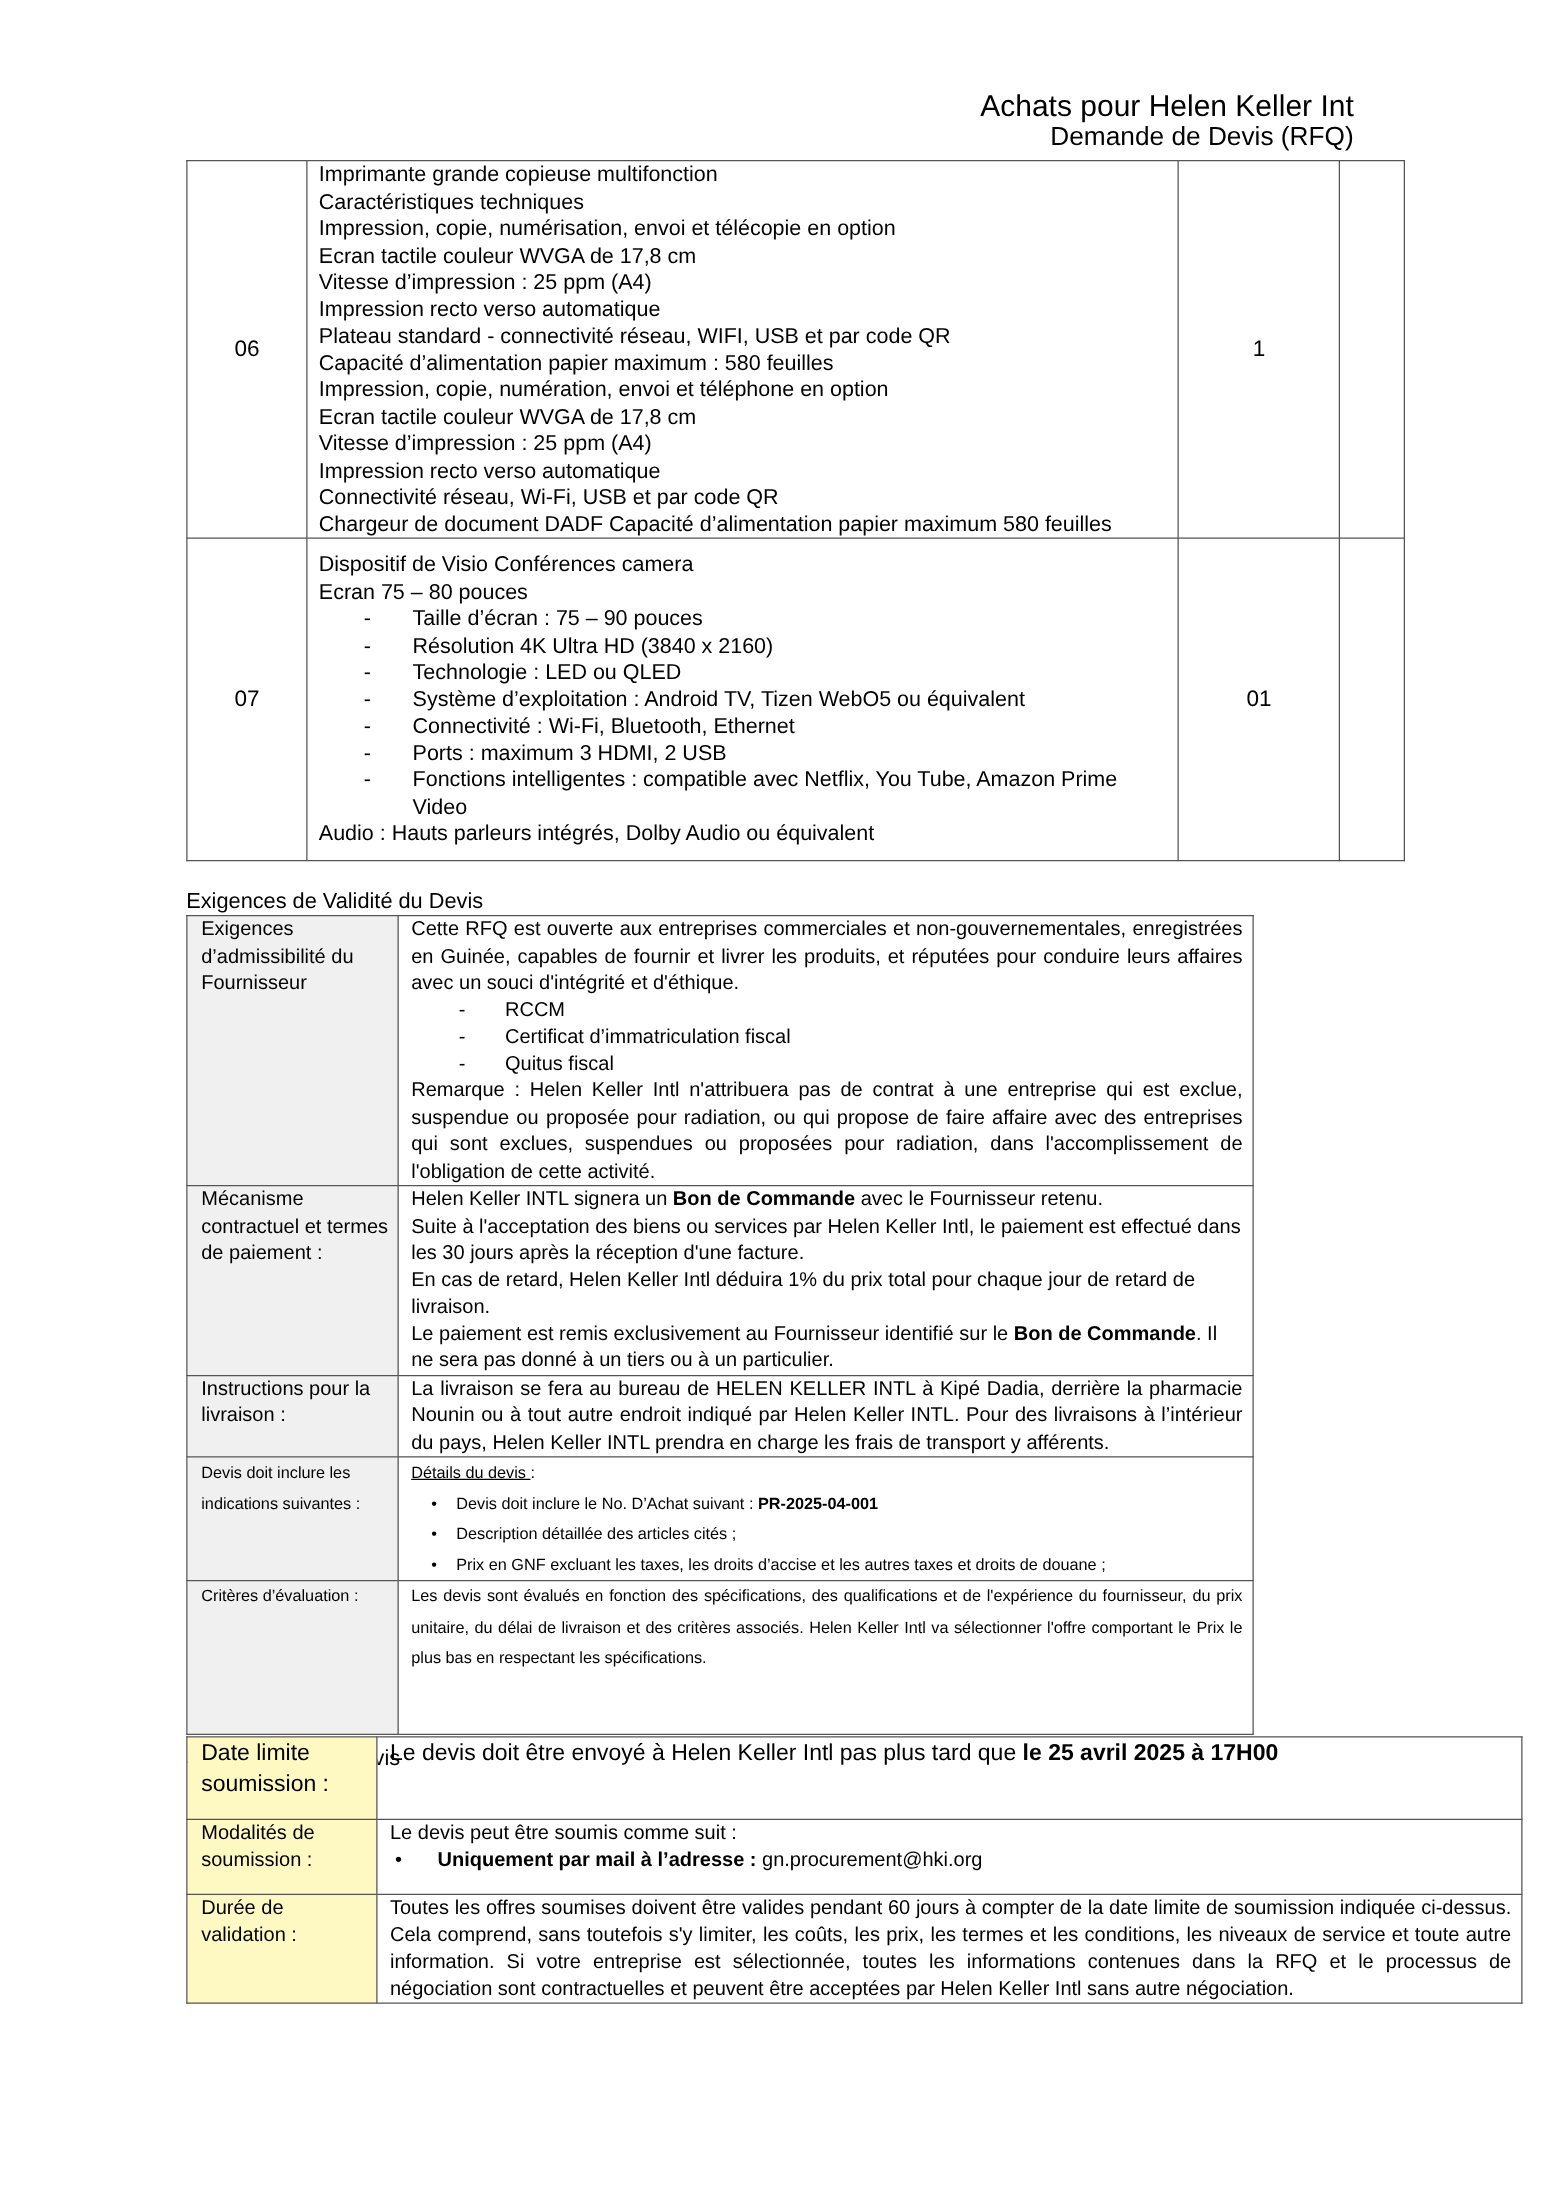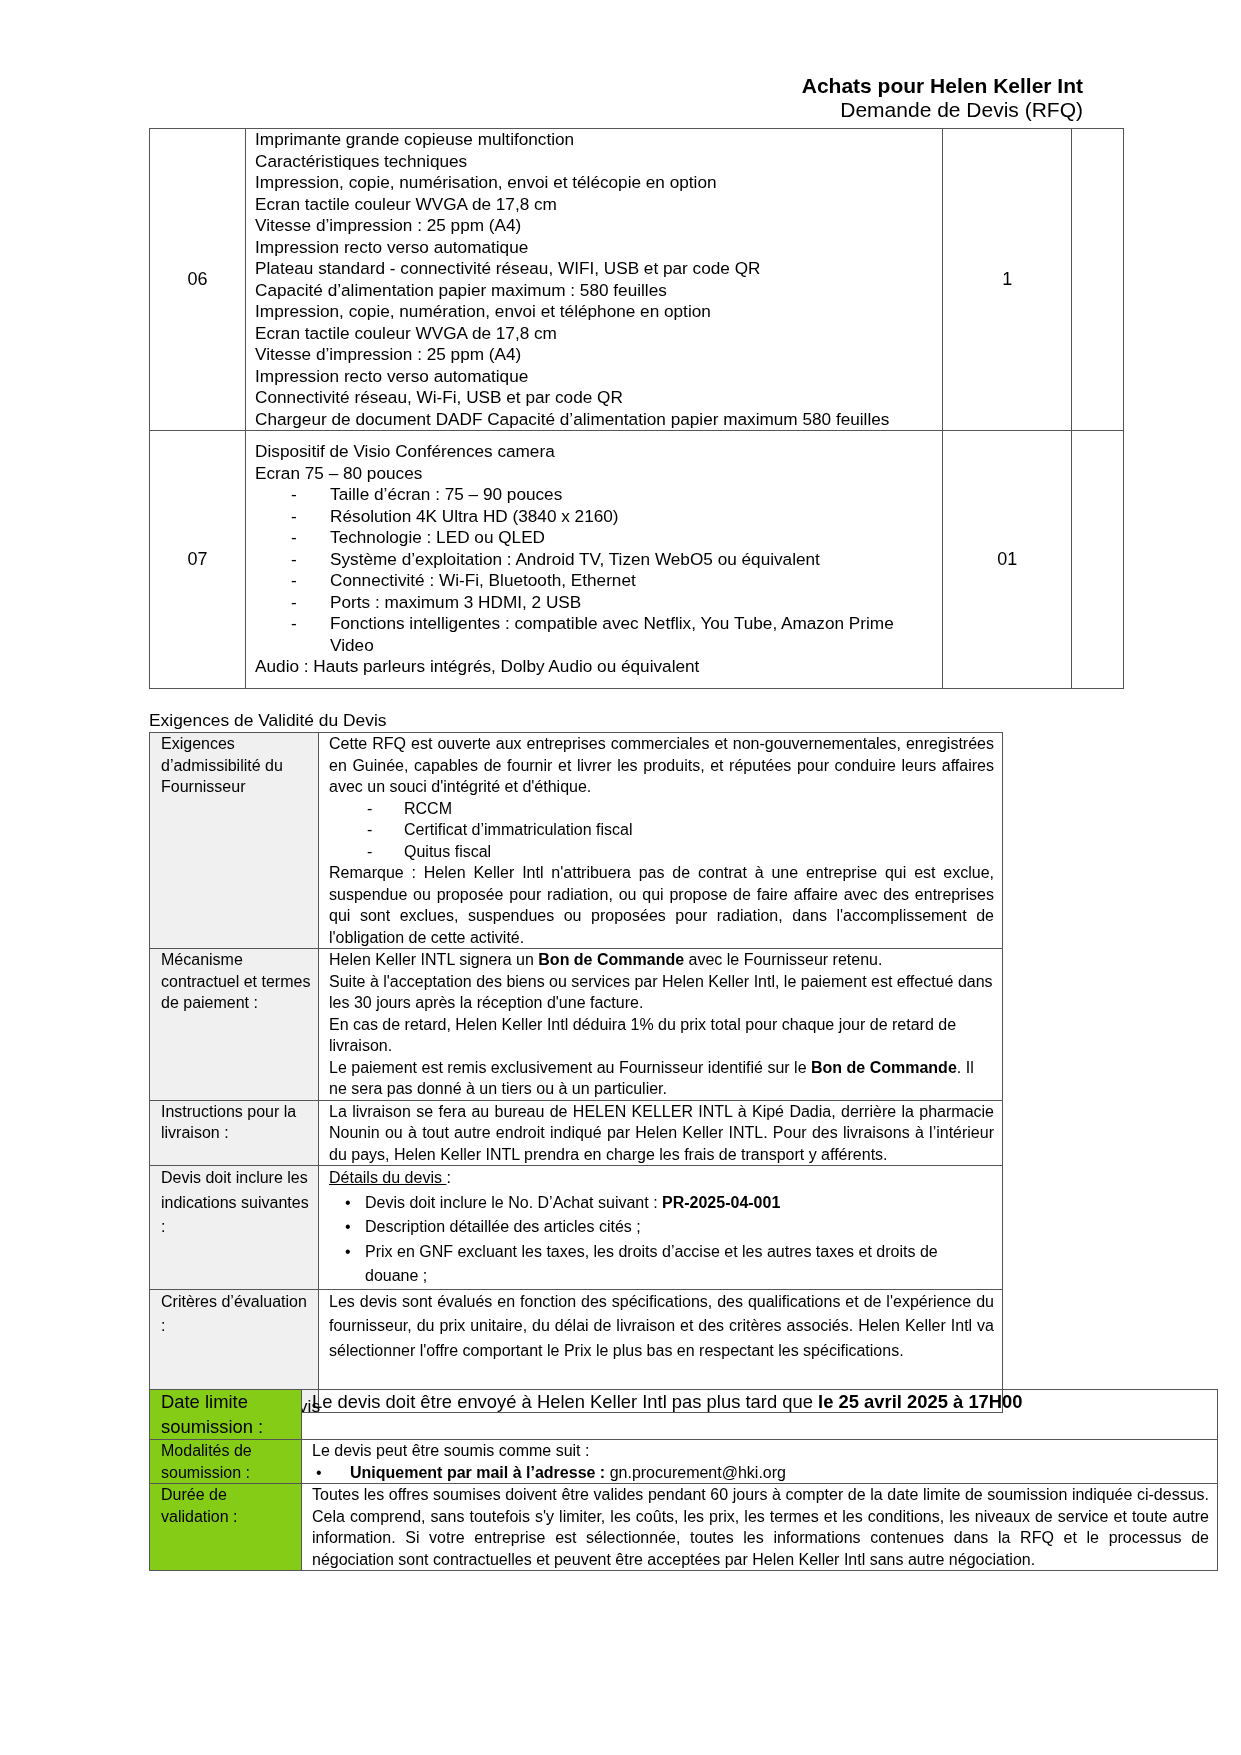--- a/index.html
+++ b/index.html
@@ -1,20 +1,20 @@
 <!DOCTYPE html>
 <html><head>
 <meta charset="utf-8">
 <style>
   html, body { margin: 0; padding: 0; background: #ffffff; }
   body { width: 1241px; height: 1755px; position: relative; font-family: "Liberation Sans", sans-serif; color: #000; overflow: hidden; }
   .page { position: absolute; left: 0; top: 0; width: 1241px; height: 1755px; }
 
   .hdr { position: absolute; right: 158px; top: 74px; text-align: right; }
-  .hdr .t1 { font-size: 21px; font-weight: bold; line-height: 24px; }
+  .hdr .t1 { font-size: 24px; font-weight: normal; line-height: 24px; }
   .hdr .t2 { font-size: 21px; line-height: 24px; }
 
   table { border-collapse: collapse; position: absolute; }
   td { border: 1.3px solid #555; vertical-align: top; padding: 0; }
 
   
   .items { left: 149px; top: 128px; width: 975px; }
   .items td.num { width: 97px; text-align: center; vertical-align: middle; font-size: 18px; }
   .items td.desc { width: 694px; padding: 0 6px 0 9px; font-size: 17.2px; line-height: 21.5px; }
   .items td.qty { width: 131px; text-align: center; vertical-align: middle; font-size: 18px; }
@@ -23,31 +23,31 @@
   .dash-line { display: flex; }
   .dash-line .dash { width: 75px; padding-left: 36px; box-sizing: border-box; flex: 0 0 75px; }
   .dash-line .txt { flex: 1; }
 
   .sec-title { position: absolute; left: 149px; font-size: 17.4px; font-weight: normal; }
 
   
   .valid { left: 149px; top: 732px; width: 854px; }
   .valid td.lbl { width: 153px; background: #f0f0f0; padding: 0 4px 0 11px; font-size: 16px; line-height: 21.5px; }
   .valid td.val { padding: 0 8px 0 10px; font-size: 16px; line-height: 21.5px; text-align: justify; margin-left: 20px; }
-  .valid td.big { font-size: 16px; line-height: 24.5px; }
+  .valid td.big { font-size: 13px; line-height: 24.5px; }
   .bul-dash { display: flex; }
   .bul-dash .dash { flex: 0 0 75px; padding-left: 38px; box-sizing: border-box; }
   .bul-dot { display: flex; }
   .bul-dot .dot { flex: 0 0 36px; padding-left: 16px; box-sizing: border-box; }
   .u { text-decoration: underline; }
   .b { font-weight: bold; }
 
   
   .subm { left: 149px; top: 1389px; width: 1069px; }
-  .subm td.lbl { width: 136px; background: #84cc16; padding: 0 4px 0 11px; font-size: 16px; line-height: 21.5px; }
+  .subm td.lbl { width: 136px; background: #fef9c3; padding: 0 4px 16px 11px; font-size: 16px; line-height: 21.5px; }
   .subm td.val { padding: 0 8px 0 10px; font-size: 16px; line-height: 21.5px; text-align: justify; }
   .subm td.big { font-size: 18.4px; line-height: 24.5px; }
   .link { color: #000000; }
 </style>
 </head>
 <body>
 
 <div class="page">
 
   <div class="hdr">

